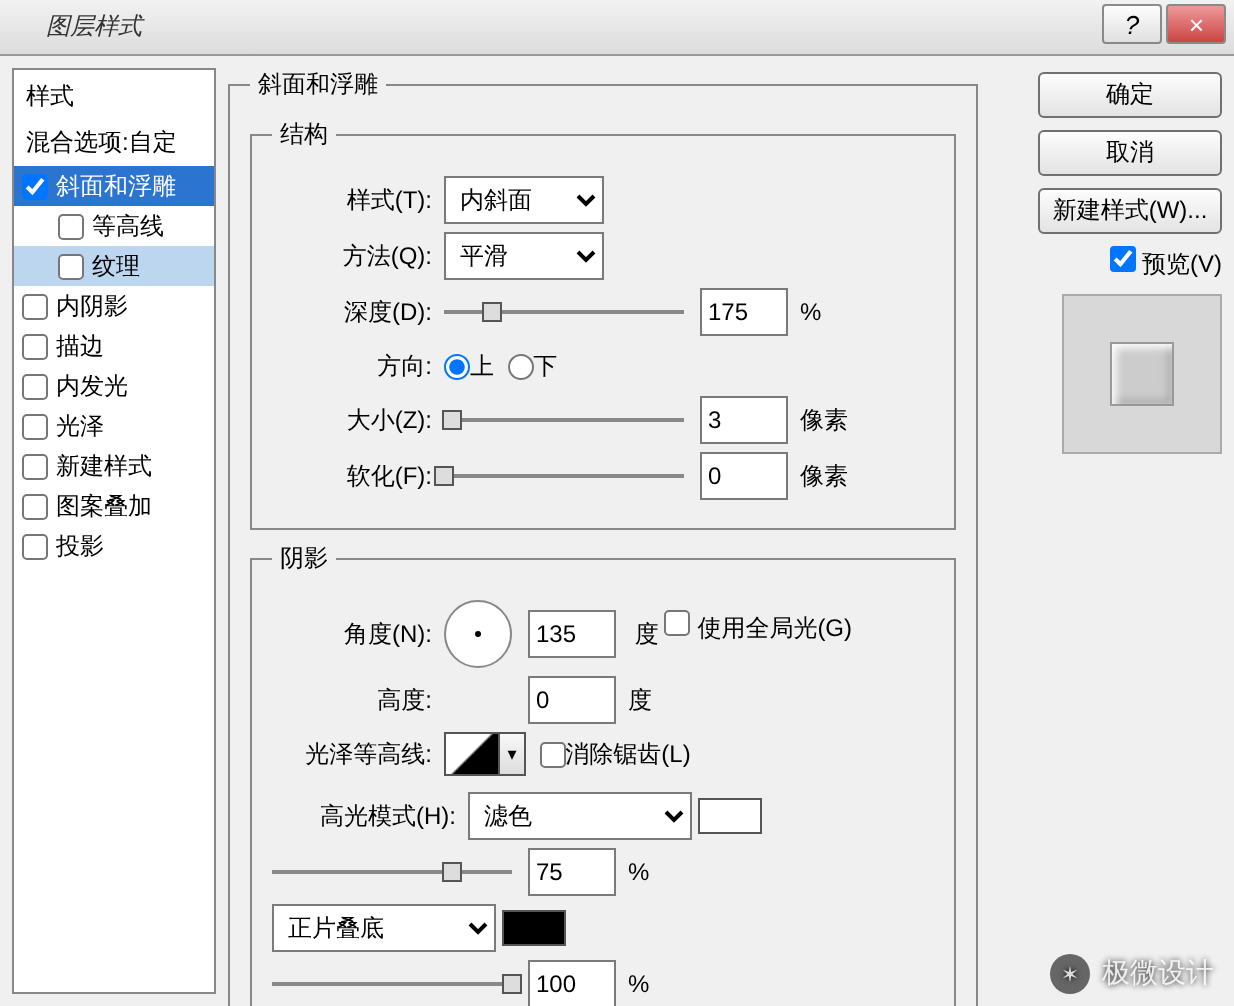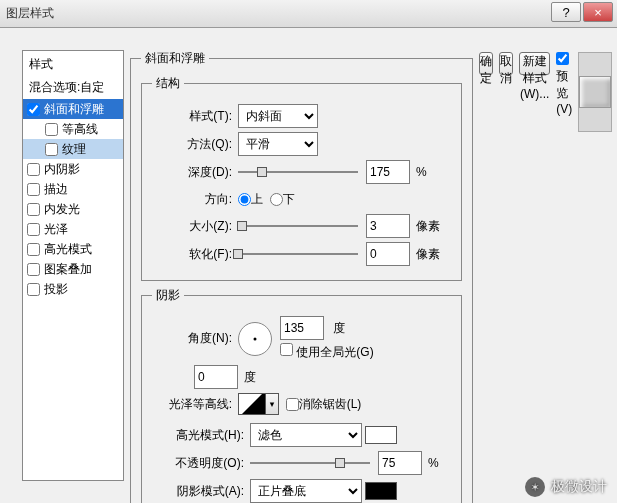--- a/index.html
+++ b/index.html
@@ -1,42 +1,42 @@
 <!DOCTYPE html>
 <html><head>
 <meta charset="utf-8">
 <style>
 * { box-sizing: border-box; margin: 0; padding: 0; }
 body { font-family: "Microsoft YaHei", SimSun, sans-serif; font-size: 12px; background: #fff; width: 617px; height: 503px; overflow: hidden; }
-.titlebar { background: linear-gradient(#f2f2f2,#dcdcdc); height: 28px; border-bottom: 1px solid #999; display: flex; align-items: center; padding: 0 6px; position: relative; }
+.titlebar { background: linear-gradient(#f2f2f2,#dcdcdc); height: 28px; border-bottom: 1px solid #999; display: flex; align-items: center; padding: 0 23px; position: relative; font-style: italic; }
 .titlebar .title { color: #333; }
 .titlebar .controls { position: absolute; right: 4px; top: 2px; display: flex; }
 .titlebar .controls .btn { width: 30px; height: 20px; background: linear-gradient(#fdfdfd,#e0e0e0); border: 1px solid #8a8a8a; border-radius: 2px; margin-left: 2px; display: flex; align-items: center; justify-content: center; cursor: pointer; font-size: 13px; }
 .titlebar .controls .btn.close { background: linear-gradient(#e99,#c44); color:#fff; }
-.dialog-body { display: flex; height: calc(100% - 28px); padding: 22px; gap: 6px; background: #f0f0f0; }
+.dialog-body { display: flex; height: calc(100% - 28px); padding: 6px; gap: 6px; background: #f0f0f0; }
 .sidebar { width: 102px; border: 1px solid #888; background: #fff; padding: 2px 0; }
 .sidebar .head { padding: 3px 6px; }
 .sidebar .item { display: flex; align-items: center; padding: 2px 4px; height: 20px; }
 .sidebar .item.selected { background: #2b74d0; color: #fff; }
 .sidebar .item.lightsel { background: #bcd6f0; }
 .sidebar .item input[type=checkbox] { margin-right: 4px; }
 .sidebar .sub { padding-left: 22px; }
 .center { flex: 1; display: flex; flex-direction: column; gap: 6px; }
 fieldset { border: 1px solid #888; padding: 8px 10px 10px 10px; }
 legend { padding: 0 4px; }
 .row { display: flex; align-items: center; margin: 4px 0; min-height: 22px; }
 .row .lbl { width: 80px; text-align: right; margin-right: 6px; }
 .row .lbl2 { width: 92px; text-align: right; margin-right: 6px; }
 select, input[type=text] { border: 1px solid #7a7a7a; background: #fff; height: 24px; font-size: 12px; padding: 0 3px; }
 select { padding-right: 14px; }
 .slider { position: relative; height: 14px; width: 120px; margin-right: 8px; }
 .slider .track { position: absolute; top: 6px; left:0; right:0; height:2px; background:#888; }
 .slider .thumb { position:absolute; top:2px; width:10px; height:10px; background:#ddd; border:1px solid #555; transform: translateX(-50%); }
 .sbtn { background: linear-gradient(#fdfdfd,#e3e3e3); border: 1px solid #707070; border-radius: 3px; width: 92px; height: 23px; font-size: 12px; cursor: pointer; }
-.sidepanel { width: 116px; display: flex; flex-direction: row; align-items: flex-start; gap: 6px; padding-top: 2px; }
+.sidepanel { width: 116px; display: flex; flex-direction: column; align-items: flex-end; gap: 6px; padding-top: 2px; }
 .anglectrl { width: 34px; height: 34px; border: 1px solid #888; border-radius: 50%; position: relative; background:#fff; }
 .anglectrl .dot { position:absolute; width:3px; height:3px; background:#000; border-radius:50%; left:50%; top:50%; transform:translate(-50%,-50%); }
 .contour { width: 28px; height: 22px; border: 1px solid #555; background: linear-gradient(135deg,#fff 0%, #fff 48%, #000 52%, #000 100%); display:inline-block; vertical-align: middle; }
 .dropbtn { display:inline-block; width:13px; height:22px; border:1px solid #555; border-left:none; background:linear-gradient(#f8f8f8,#ddd); vertical-align:middle; font-size:9px; text-align:center; line-height:20px; }
 .colorsw { display:inline-block; width:32px; height:18px; border:1px solid #555; background:#000; vertical-align:middle; }
 .preview { width: 80px; height: 80px; background: #d8d8d8; border: 1px solid #aaa; display:flex; align-items:center; justify-content:center; }
 .preview .inner { width: 32px; height: 32px; background:#ccc; border:1px solid #999; box-shadow: inset 2px 2px 4px #fff, inset -2px -2px 4px #aaa; }
 .unit { margin-left: 6px; }
 .watermark { position: fixed; right: 10px; bottom: 6px; font-size: 14px; color: rgba(255,255,255,0.85); display:flex; align-items:center; gap:6px; text-shadow: 0 0 3px #000; }
 .wmicon { width: 20px; height: 20px; border-radius: 50%; background: #666; display:flex; align-items:center; justify-content:center; color:#ddd; font-size:11px; }
@@ -80,21 +80,21 @@
     <div class="item">
         <input type="checkbox" style="">
         <span>内发光</span>
       </div>
     <div class="item">
         <input type="checkbox" style="">
         <span>光泽</span>
       </div>
     <div class="item">
         <input type="checkbox" style="">
-        <span>高光模式</span>
+        <span>新建样式</span>
       </div>
     <div class="item">
         <input type="checkbox" style="">
         <span>图案叠加</span>
       </div>
     <div class="item">
         <input type="checkbox" style="">
         <span>投影</span>
       </div>
   </div>
@@ -147,56 +147,55 @@
         </div>
       </fieldset>
 
       <fieldset style="margin-top:6px">
         <legend>阴影</legend>
         <div class="row">
           <span class="lbl">角度(N):</span>
           <div class="anglectrl">
               <div class="dot"></div>
             </div>
-          <div style="display:flex; flex-direction:column; margin-left:8px; gap:3px">
+          <div style="display:flex; flex-direction:row; margin-left:8px; gap:3px">
             <div>
               <input type="text" style="width: 44px;" value="135">
               <span class="unit">度</span>
             </div>
             <div>
               <input type="checkbox" style=""> <span>使用全局光(G)</span>
             </div>
           </div>
         </div>
         <div class="row">
+          <span class="lbl">高度:</span>
           <span style="width:42px"></span>
           <input type="text" style="width: 44px;" value="0">
           <span class="unit">度</span>
         </div>
         <div class="row">
           <span class="lbl">光泽等高线:</span>
           <span class="contour"></span><span class="dropbtn">▾</span>
           &nbsp;&nbsp;<input type="checkbox" style=""> <span>消除锯齿(L)</span>
         </div>
         <div class="row" style="margin-top:8px">
           <span class="lbl2">高光模式(H):</span>
           <select style="width:112px"><option>滤色</option></select>
           &nbsp;<span class="colorsw" style="background:#fff"></span>
         </div>
         <div class="row">
-          <span class="lbl2">不透明度(O):</span>
           <div class="slider">
               <div class="track"></div>
               <div class="thumb" style="left:75%"></div>
             </div>
           <input type="text" style="width: 44px;" value="75">
           <span class="unit">%</span>
         </div>
         <div class="row">
-          <span class="lbl2">阴影模式(A):</span>
           <select style="width:112px"><option>正片叠底</option></select>
           &nbsp;<span class="colorsw"></span>
         </div>
         <div class="row">
           <div class="slider">
               <div class="track"></div>
               <div class="thumb" style="left:100%"></div>
             </div>
           <input type="text" style="width: 44px;" value="100">
           <span class="unit">%</span>

